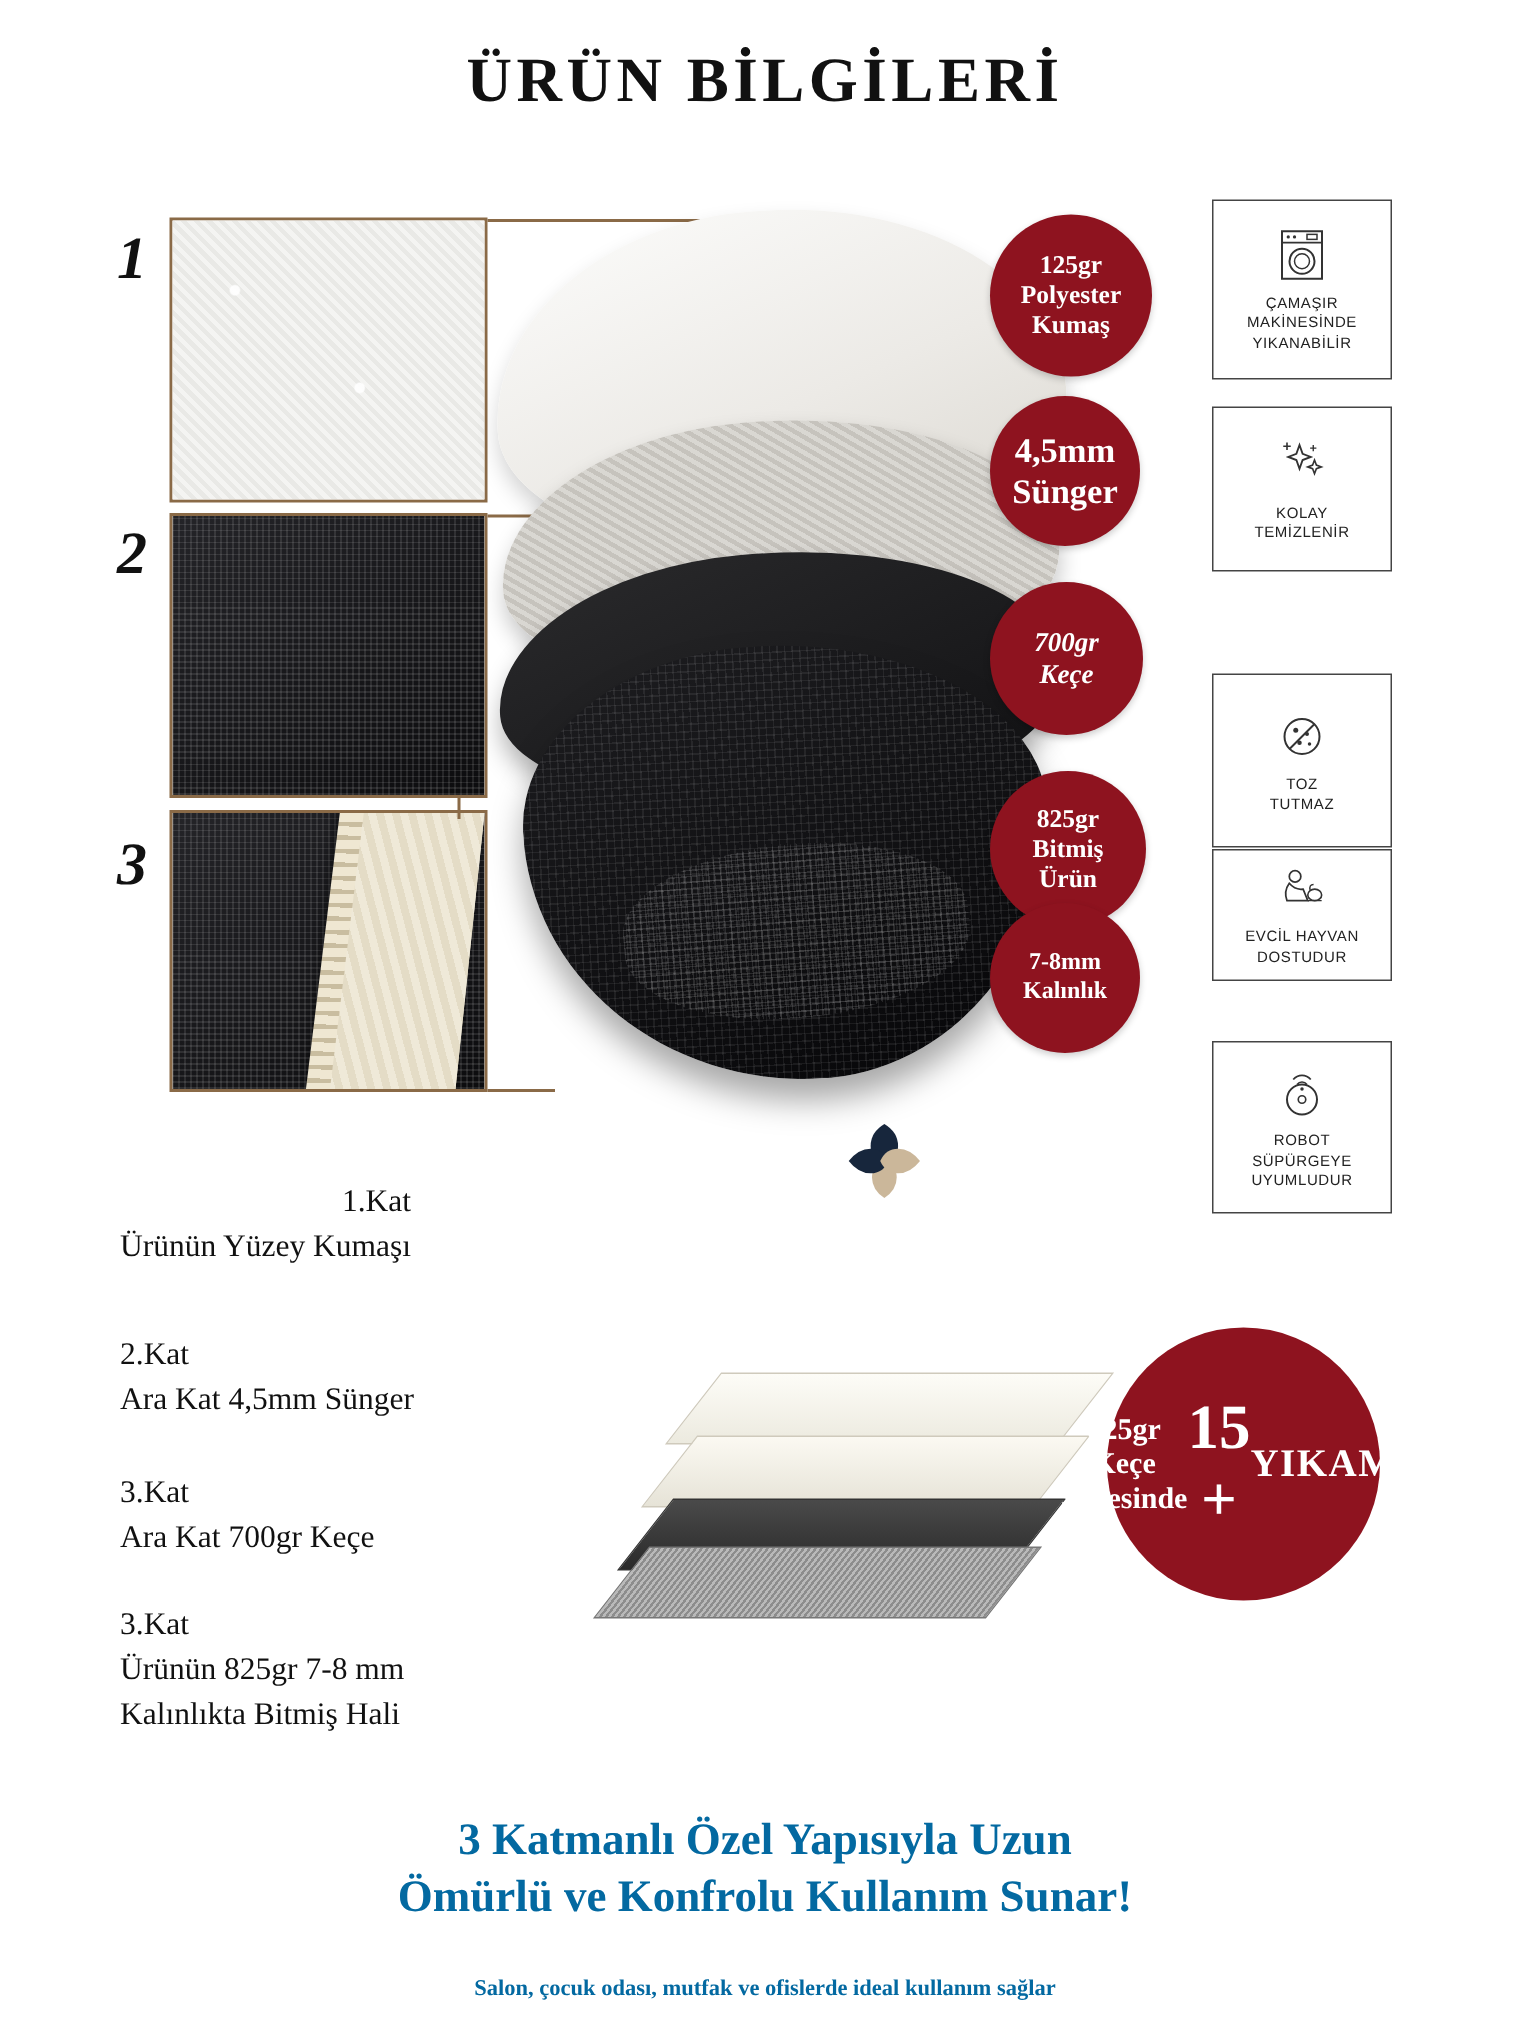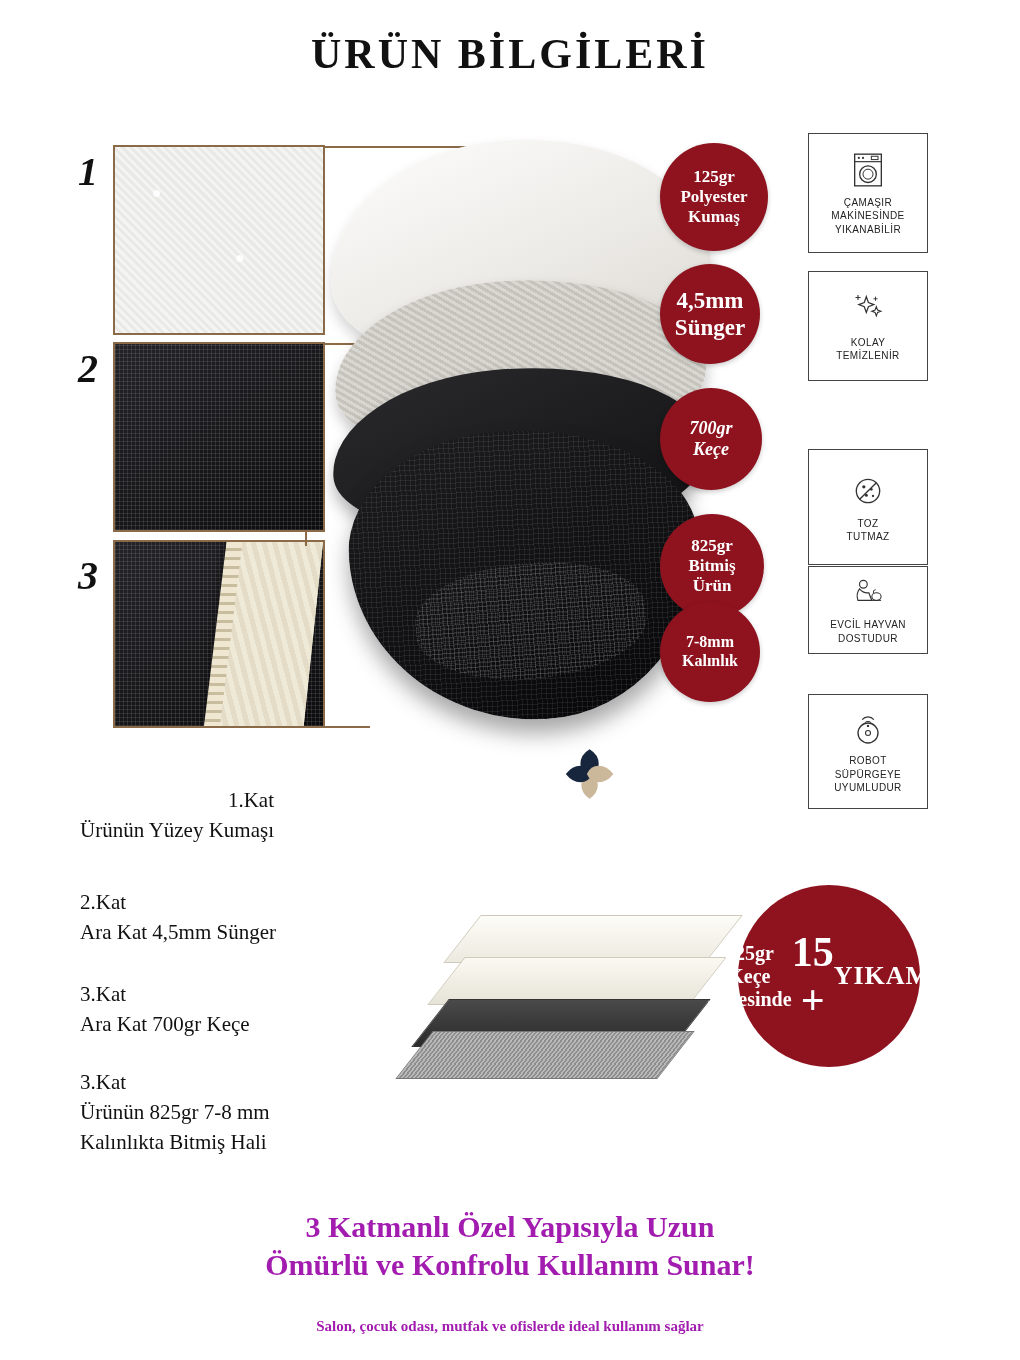--- a/index.html
+++ b/index.html
@@ -282,21 +282,21 @@
   }
   .wash-badge .w-top { font-size: 20px; font-weight: bold; }
   .wash-badge .w-num { font-size: 42px; font-weight: bold; margin: 2px 0; }
   .wash-badge .w-bot { font-size: 26px; font-weight: bold; letter-spacing: 1px; }
 
   
   .slogan {
     position: absolute;
     left: 0; width: 100%;
     text-align: center;
-    color: #a21caf;
+    color: #0369a1;
     font-family: "Liberation Serif", serif;
     font-weight: bold;
   }
   .slogan-main { top: 1208px; font-size: 30px; line-height: 1.28; white-space: pre-line; }
   .slogan-sub  { top: 1318px; font-size: 15px; }
 </style>
 </head>
 <body>
 
 <div class="page-title">ÜRÜN BİLGİLERİ</div>

